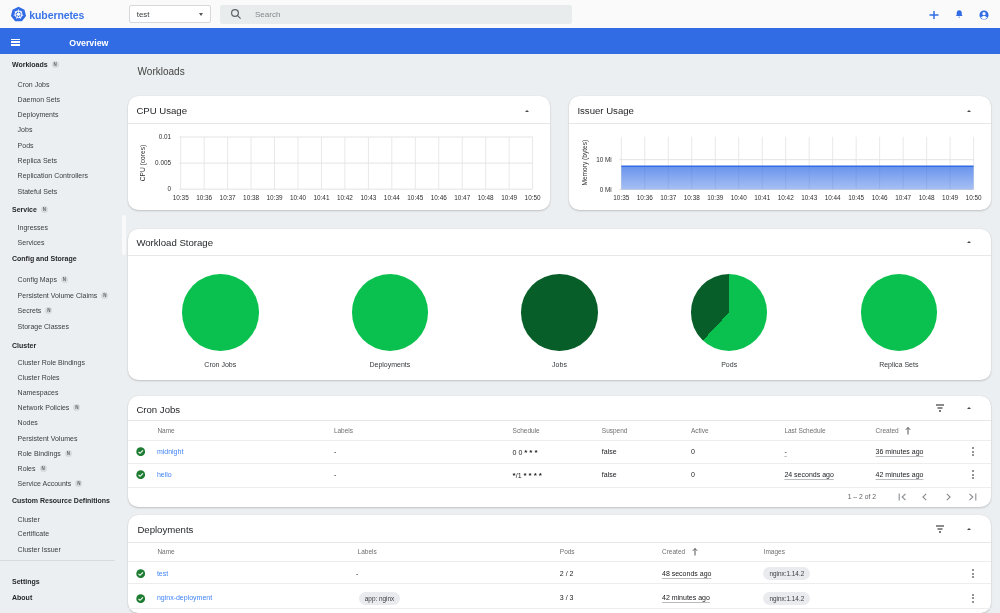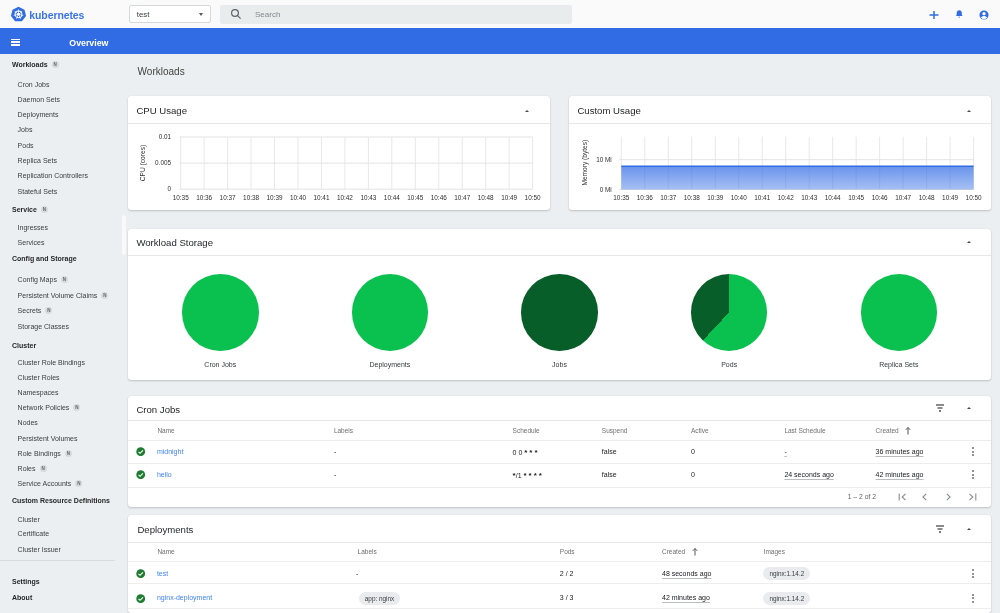--- a/index.html
+++ b/index.html
@@ -1,19 +1,19 @@
 <!DOCTYPE html>
 <html><head>
 <meta charset="utf-8">
 <style>
   * { margin:0; padding:0; box-sizing:border-box; }
   html,body { width:1000px; height:613px; overflow:hidden; }
   body { font-family:"Liberation Sans", sans-serif; position:relative; background:#eceff1; }
   .abs { position:absolute; }
-  .card { position:absolute; background:#fff; border-radius:3px;
+  .card { position:absolute; background:#fff; border-radius:10px;
           box-shadow:0 1px 2px rgba(0,0,0,0.18), 0 0 1px rgba(0,0,0,0.12); }
   .ctitle { position:absolute; left:8.4px; font-size:9.6px; color:#1f2124; }
   .hdr-divider { position:absolute; left:0; right:0; height:1px; background:#e7e7e7; }
   .th { position:absolute; font-size:6.5px; color:#6f6f6f; }
   .td { position:absolute; font-size:7px; color:#202124; }
   .link { color:#4285f4; }
   .dateu { text-decoration:underline; text-decoration-color:#b9bcbf; text-underline-offset:1.5px; }
   .chip { position:absolute; background:#e9ebee; border-radius:7px; font-size:6.4px; color:#3c4043;
           height:13px; line-height:13px; padding:0 6px; }
   .dots { position:absolute; width:2px; }
@@ -161,21 +161,21 @@
       <text x="310.76" y="77.2" font-size="6.4" fill="#2f2f2f" text-anchor="middle">10:46</text>
       <text x="334.22" y="77.2" font-size="6.4" fill="#2f2f2f" text-anchor="middle">10:47</text>
       <text x="357.68" y="77.2" font-size="6.4" fill="#2f2f2f" text-anchor="middle">10:48</text>
       <text x="381.14" y="77.2" font-size="6.4" fill="#2f2f2f" text-anchor="middle">10:49</text>
       <text x="404.60" y="77.2" font-size="6.4" fill="#2f2f2f" text-anchor="middle">10:50</text>
       <text x="17" y="40" font-size="6.6" fill="#2f2f2f" text-anchor="middle" transform="rotate(-90 17 40)">CPU (cores)</text>
     </svg>
 </div>
 
 <div class="card" style="left:569px;top:96px;width:422px;height:113.5px;">
-  <div class="ctitle" style="top:8.8px;">Custom Usage</div>
+  <div class="ctitle" style="top:8.8px;">Issuer Usage</div>
   <div class="caret" style="left:397.7px;top:14.1px;"></div>
   <div class="hdr-divider" style="top:27px;"></div>
   <svg class="abs" style="left:0;top:27px;" width="421" height="86" viewBox="0 0 421 86">
       <line x1="52.30" y1="13.7" x2="52.30" y2="66.5" stroke="#e8e8e8" stroke-width="1"></line>
       <line x1="75.79" y1="13.7" x2="75.79" y2="66.5" stroke="#e8e8e8" stroke-width="1"></line>
       <line x1="99.27" y1="13.7" x2="99.27" y2="66.5" stroke="#e8e8e8" stroke-width="1"></line>
       <line x1="122.76" y1="13.7" x2="122.76" y2="66.5" stroke="#e8e8e8" stroke-width="1"></line>
       <line x1="146.25" y1="13.7" x2="146.25" y2="66.5" stroke="#e8e8e8" stroke-width="1"></line>
       <line x1="169.73" y1="13.7" x2="169.73" y2="66.5" stroke="#e8e8e8" stroke-width="1"></line>
       <line x1="193.22" y1="13.7" x2="193.22" y2="66.5" stroke="#e8e8e8" stroke-width="1"></line>

